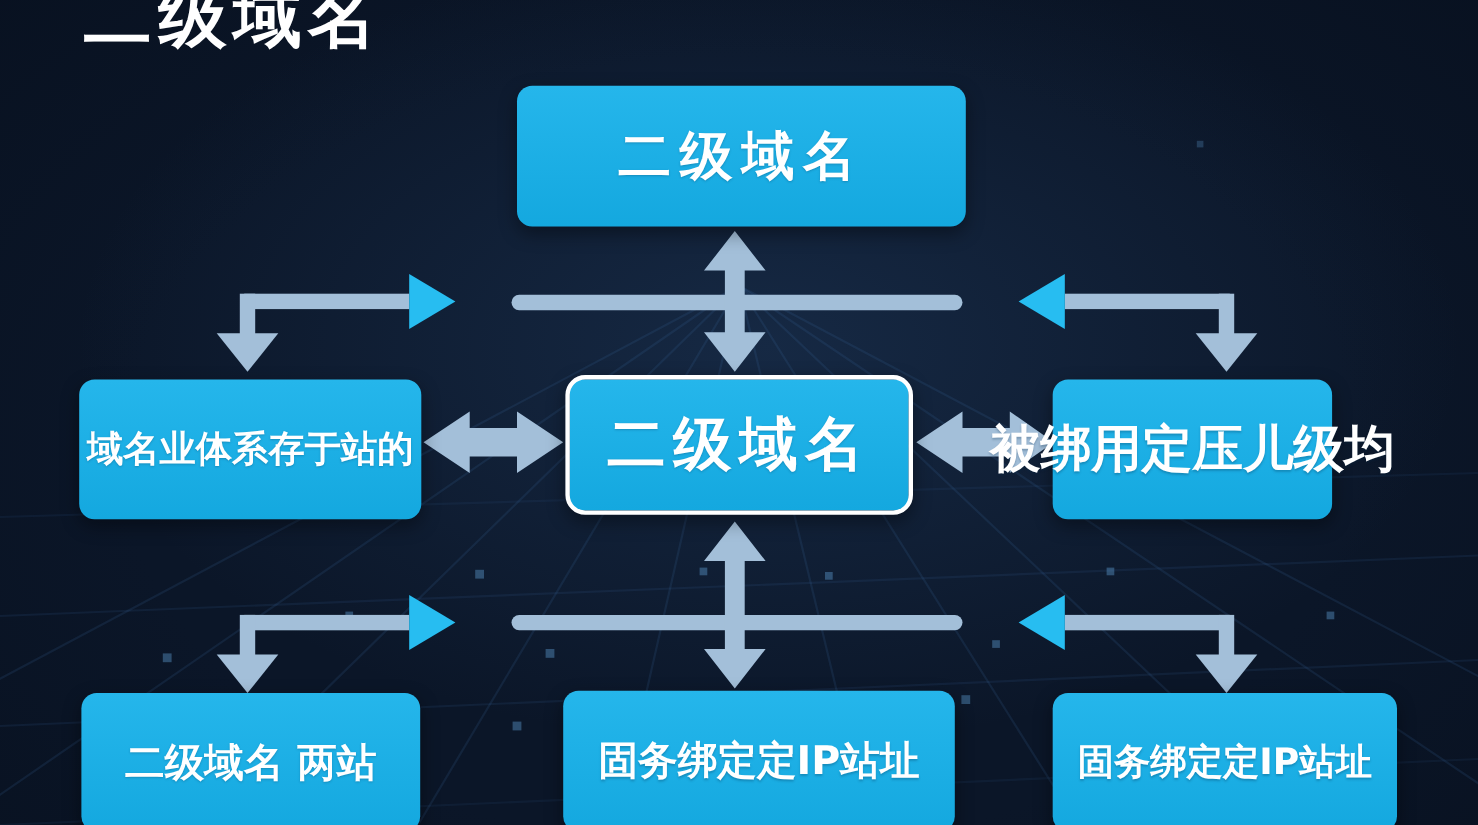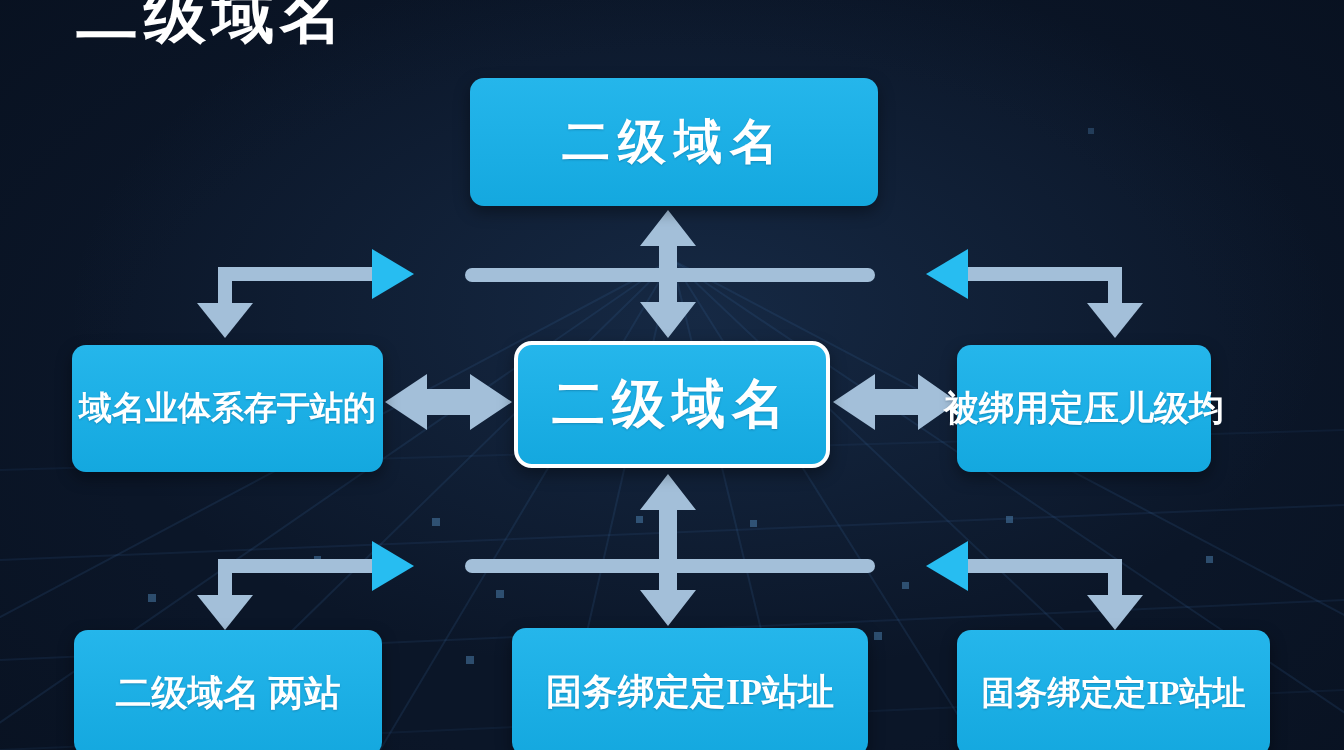--- a/index.html
+++ b/index.html
@@ -8,38 +8,38 @@
     --node-text:#ffffff; --arrow-steel:#a3bfd9; --arrow-cyan:#27bdf1; --title-text:#ffffff;
   }
   html,body{margin:0;padding:0;}
   body{
     width:1344px;height:750px;overflow:hidden;position:relative;
     font-family:"DejaVu Sans","Liberation Sans",sans-serif;
     background:
       radial-gradient(900px 520px at 52% 42%, rgba(50,90,140,.28), rgba(0,0,0,0) 70%),
       radial-gradient(1400px 900px at 50% 55%, var(--background) 40%, var(--background-edge) 100%);
   }
-  .stage{position:absolute;inset:0;font-family:Liberation Serif, serif;}
+  .stage{position:absolute;inset:0;}
   svg.layer{position:absolute;left:0;top:0;pointer-events:none;}
   .page-title{
     position:absolute;left:76px;top:-27px;color:var(--title-text);
     font-size:62px;font-weight:800;letter-spacing:6px;white-space:nowrap;
   }
   .node{
     position:absolute;display:flex;align-items:center;justify-content:center;
     background:linear-gradient(180deg,var(--node-fill-light),var(--node-fill));
     border-radius:14px;color:var(--node-text);font-weight:800;text-align:center;
     box-shadow:0 6px 16px rgba(0,0,0,.38);box-sizing:border-box;white-space:nowrap;
     text-shadow:0 1px 2px rgba(0,40,70,.25);
   }
   #node-top{left:470px;top:78px;width:408px;height:128px;font-size:48px;letter-spacing:8px;}
   #node-center{left:514px;top:341px;width:316px;height:127px;font-size:53px;letter-spacing:7px;
     border:4px solid var(--node-border);border-radius:18px;}
   #node-left{left:72px;top:345px;width:311px;height:127px;font-size:33px;}
-  #node-right{left:957px;top:345px;width:254px;height:127px;font-size:35px;}
+  #node-right{left:957px;top:345px;width:254px;height:127px;font-size:46px;}
   #node-bottom-left{left:74px;top:630px;width:308px;height:126px;font-size:36px;}
   #node-bottom-center{left:512px;top:628px;width:356px;height:128px;font-size:36px;}
   #node-bottom-right{left:957px;top:630px;width:313px;height:126px;font-size:33px;}
 </style>
 </head>
 <body>
 
 <div class="stage">
 
   <svg class="layer" width="1344" height="750" viewBox="0 0 1344 750">

